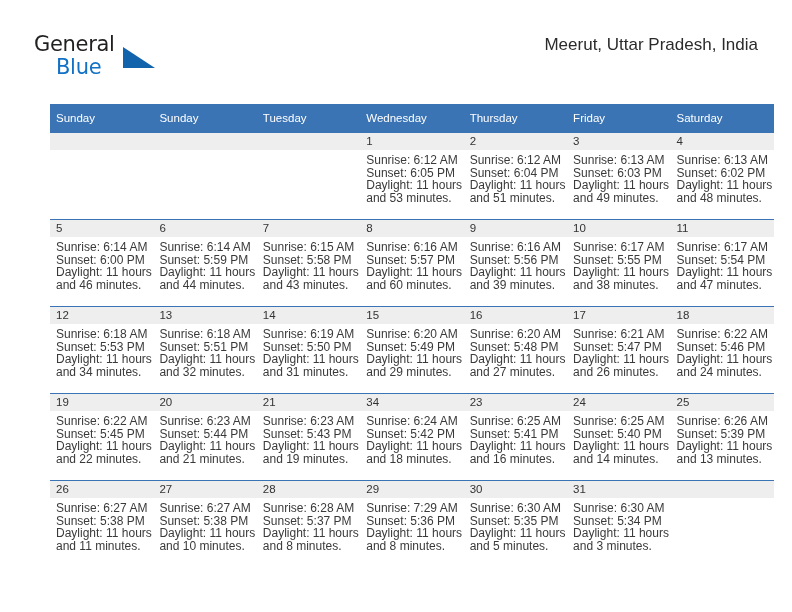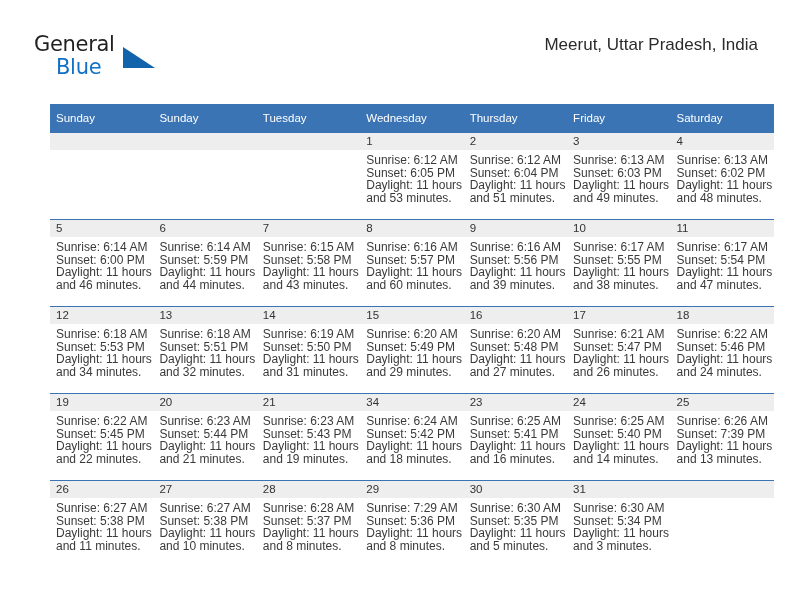--- a/index.html
+++ b/index.html
@@ -404,21 +404,21 @@
               <div>Sunrise: 6:25 AM</div>
               <div>Sunset: 5:40 PM</div>
               <div>Daylight: 11 hours</div>
               <div>and 14 minutes.</div>
             </div>
           </td>
           <td>
             <div class="daynum-band">25</div>
             <div class="cell-body">
               <div>Sunrise: 6:26 AM</div>
-              <div>Sunset: 7:39 PM</div>
+              <div>Sunset: 5:39 PM</div>
               <div>Daylight: 11 hours</div>
               <div>and 13 minutes.</div>
             </div>
           </td>
         </tr>
         <tr class="week-row">
           <td>
             <div class="daynum-band">26</div>
             <div class="cell-body">
               <div>Sunrise: 6:27 AM</div>

